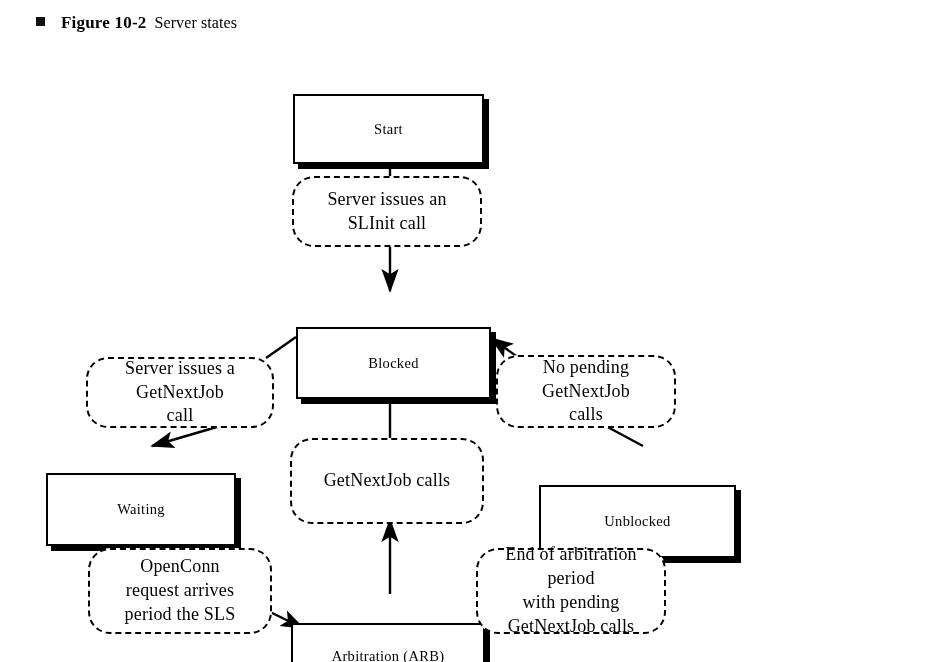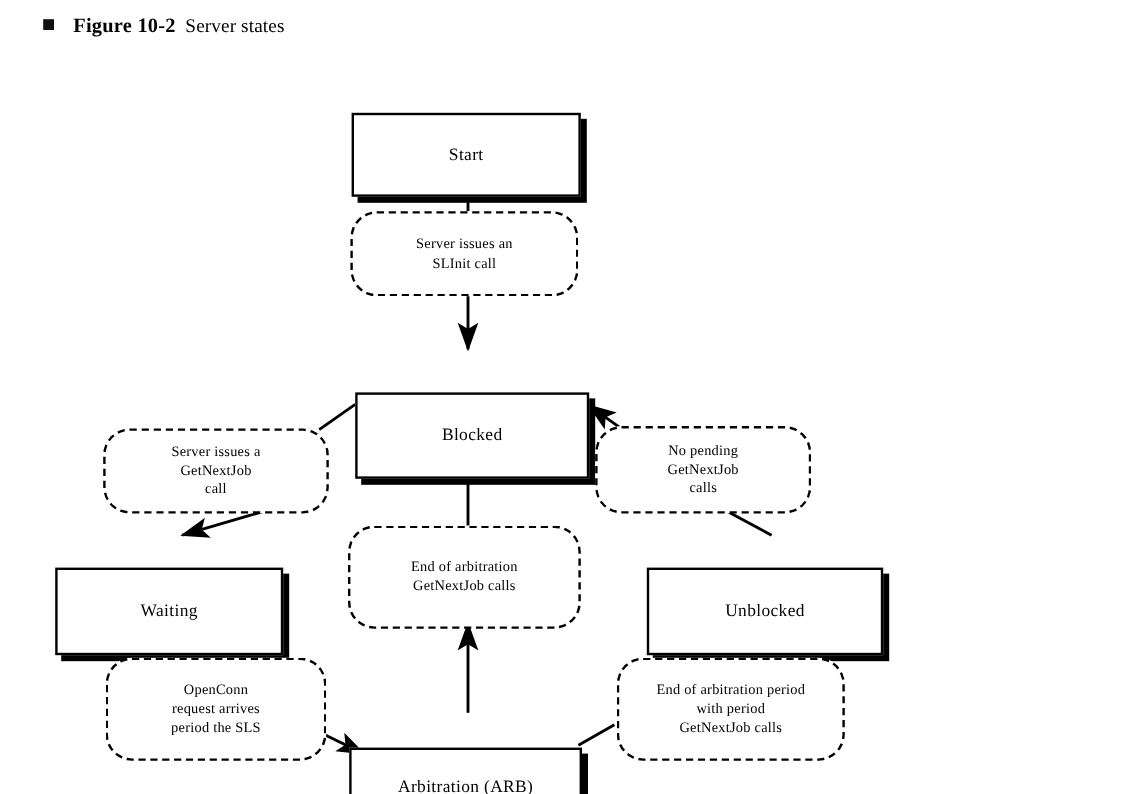--- a/index.html
+++ b/index.html
@@ -80,21 +80,21 @@
     background: #ffffff;
     border: 2px dashed #000000;
     border-radius: 22px;
     display: flex;
     align-items: center;
     justify-content: center;
     text-align: center;
     z-index: 4;
   }
   .bubble-label {
-    font-size: 12px;
+    font-size: 18px;
     line-height: 1.33;
     letter-spacing: 0.2px;
     padding: 0 8px;
   }
 </style>
 </head>
 <body>
 
 <div class="caption">
   <span class="caption-bullet"></span>
@@ -133,21 +133,21 @@
 </div>
 
 <div class="state-box" style="left:296px; top:295px; width:191px; height:68px;">
   <span class="state-label">Blocked</span>
 </div>
 
 <div class="state-box" style="left:46px; top:441px; width:186px; height:69px;">
   <span class="state-label">Waiting</span>
 </div>
 
-<div class="state-box" style="left:539px; top:441px; width:193px; height:69px;">
+<div class="state-box" style="left:539px; top:453px; width:193px; height:69px;">
   <span class="state-label">Unblocked</span>
 </div>
 
 <div class="state-box" style="left:291px; top:591px; width:190px; height:63px;">
   <span class="state-label">Arbitration (ARB)</span>
 </div>
 
 <div class="bubble" style="left:292px; top:176px; width:186px; height:67px;">
   <div class="bubble-label">
     <div>Server issues an</div>
@@ -166,32 +166,31 @@
 <div class="bubble" style="left:496px; top:355px; width:176px; height:69px;">
   <div class="bubble-label">
     <div>No pending</div>
     <div>GetNextJob</div>
     <div>calls</div>
   </div>
 </div>
 
 <div class="bubble" style="left:290px; top:438px; width:190px; height:82px;">
   <div class="bubble-label">
-    <div>End of arbitration</div>
     <div>GetNextJob calls</div>
   </div>
 </div>
 
 <div class="bubble" style="left:88px; top:548px; width:180px; height:82px;">
   <div class="bubble-label">
     <div>OpenConn</div>
     <div>request arrives</div>
     <div>period the SLS</div>
   </div>
 </div>
 
-<div class="bubble" style="left:514px; top:548px; width:186px; height:82px;">
+<div class="bubble" style="left:476px; top:548px; width:186px; height:82px;">
   <div class="bubble-label">
     <div>End of arbitration period</div>
-    <div>with period</div>
+    <div>with pending</div>
     <div>GetNextJob calls</div>
   </div>
 </div>
 
 </body></html>

